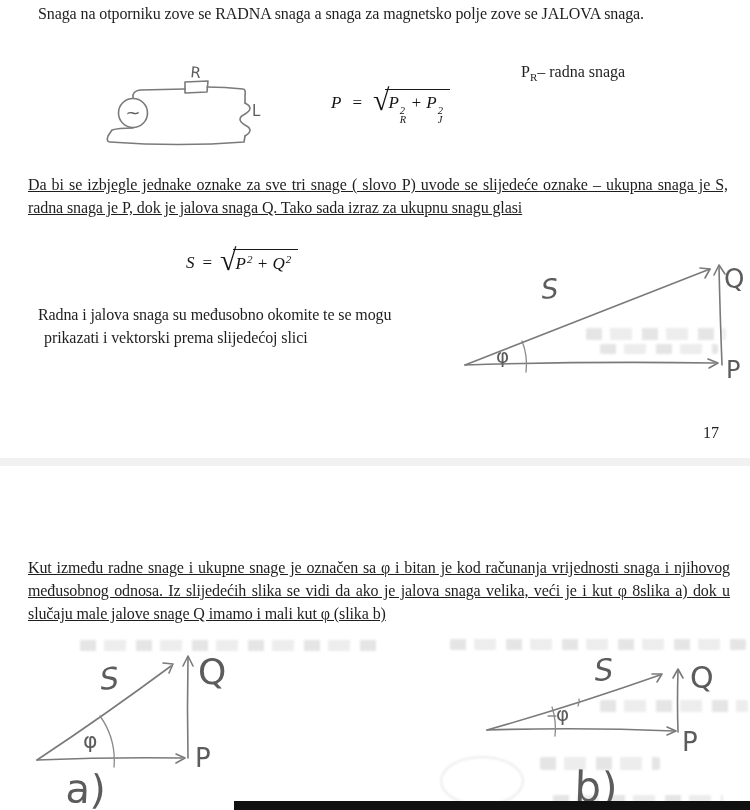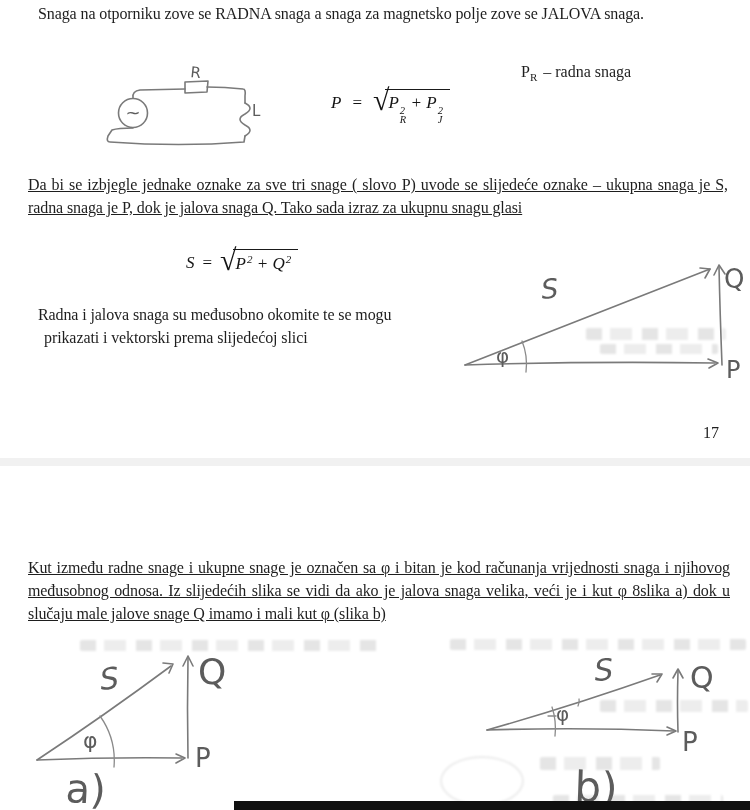--- a/index.html
+++ b/index.html
@@ -13,21 +13,21 @@
   .f-lhs{padding-top:4px;margin-right:11px;}
   .f-eq{padding-top:4px;margin-right:11px;font-style:normal;}
   .f-sqrt{font-style:normal;font-size:30px;line-height:1;margin:0 -4px 0 0;transform:translateY(-4px);}
   .f-rad{border-top:1.5px solid #1a1a1a;padding:3px 7px 0 3px;white-space:nowrap;}
   .ss{display:inline-flex;flex-direction:column;align-items:flex-start;font-size:10.5px;line-height:9px;vertical-align:-6px;margin-left:1px;}
   .s-sup{font-size:11px;vertical-align:6px;margin-left:1px;}
   
   .legend{position:absolute;left:521px;top:63px;font-size:16px;}
   .legend-line{height:32px;white-space:nowrap;}
   .legend-line sub{font-size:11px;}
-  .legend-rest{margin-left:6px;}
+  .legend-rest{}
   .pageno{position:absolute;left:703px;top:424px;font-size:16px;}
   .sep{position:absolute;left:0;top:458px;width:750px;height:8px;background:#f1f1f1;}
   .scanbar{position:absolute;left:234px;top:801px;width:516px;height:9px;background:#101010;}
   
   .sketch{position:absolute;overflow:visible;}
   .pencil{stroke:#7a7a7a;stroke-width:1.6;fill:none;stroke-linecap:round;stroke-linejoin:round;}
   .pencil-thin{stroke:#8a8a8a;stroke-width:1.3;fill:none;stroke-linecap:round;}
   .hw{fill:#5c5c5c;font-family:"DejaVu Sans",sans-serif;}
   .hw-it{font-style:italic;}
   

